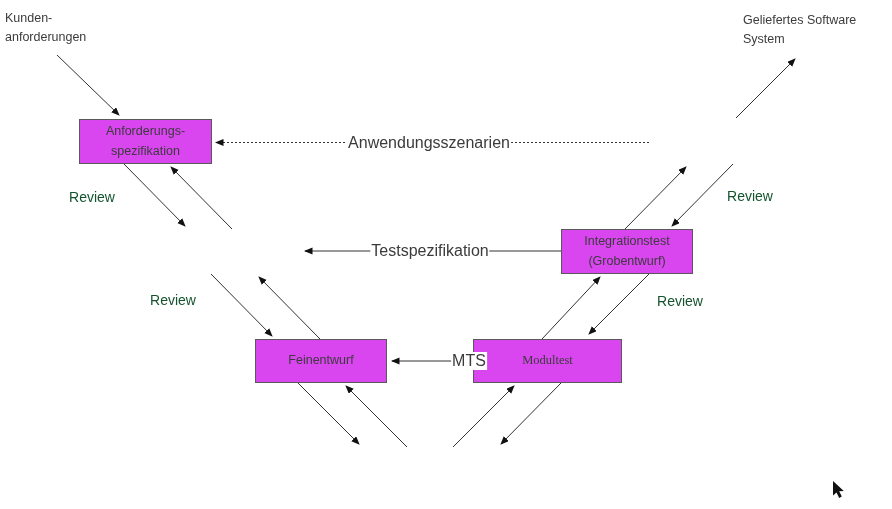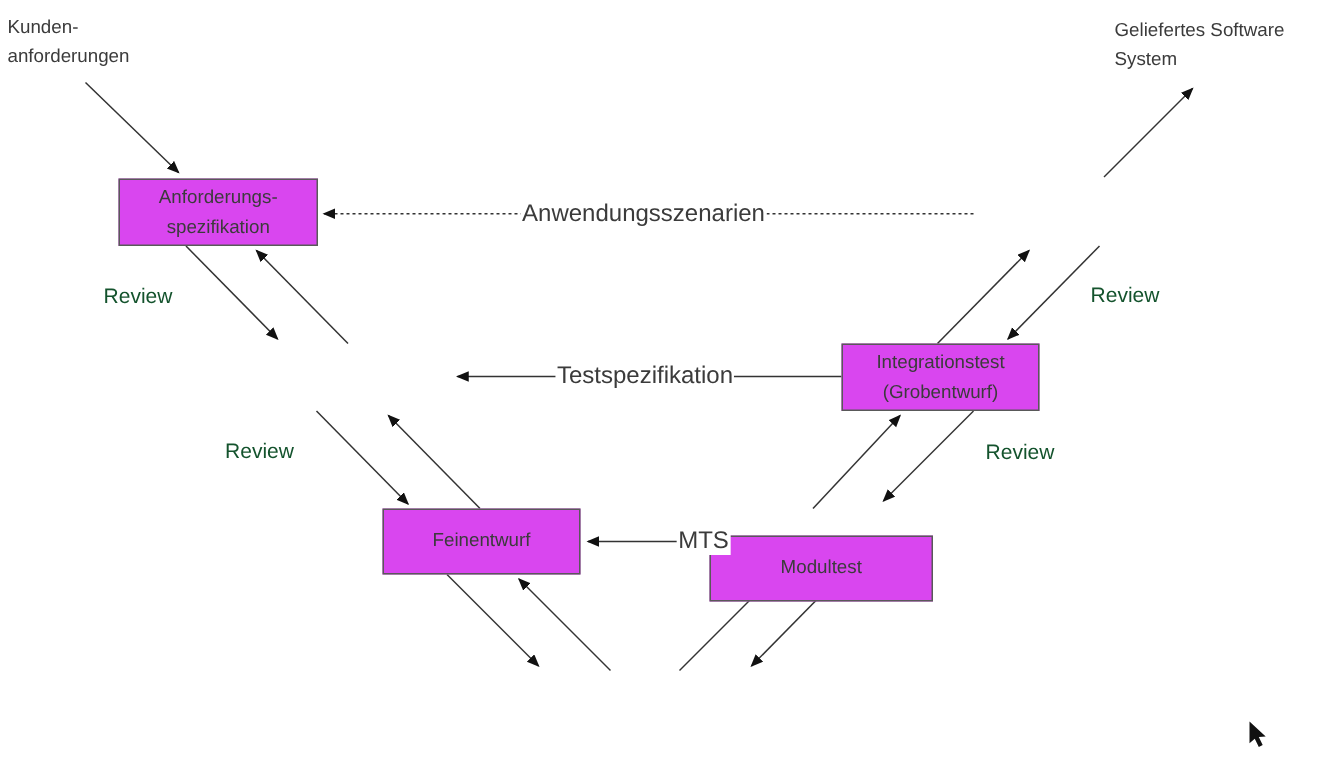--- a/index.html
+++ b/index.html
@@ -29,21 +29,21 @@
     text-align: center;
     font-size: 12.5px;
     line-height: 1.55;
     color: #3b3b3b;
     white-space: pre-line;
   }
   #box-anforderung      { left: 79px;  top: 119px; width: 133px; height: 45px; }
   #box-architektur      { left: 166px; top: 229px; width: 134px; height: 45px; }
   #box-feinentwurf      { left: 255px; top: 339px; width: 132px; height: 44px; }
   #box-modulimpl        { left: 364px; top: 447px; width: 133px; height: 45px; }
-  #box-modultest        { left: 473px; top: 357px; width: 149px; height: 44px; }
+  #box-modultest        { left: 473px; top: 339px; width: 149px; height: 44px; font-family: Liberation Serif, serif; }
   #box-integrationstest { left: 561px; top: 229px; width: 132px; height: 45px; }
   #box-systemvalid      { left: 649px; top: 119px; width: 132px; height: 45px; }
 
   .ext-label {
     position: absolute;
     z-index: 2;
     font-size: 12.5px;
     line-height: 1.5;
     color: #3b3b3b;
     text-align: left;

